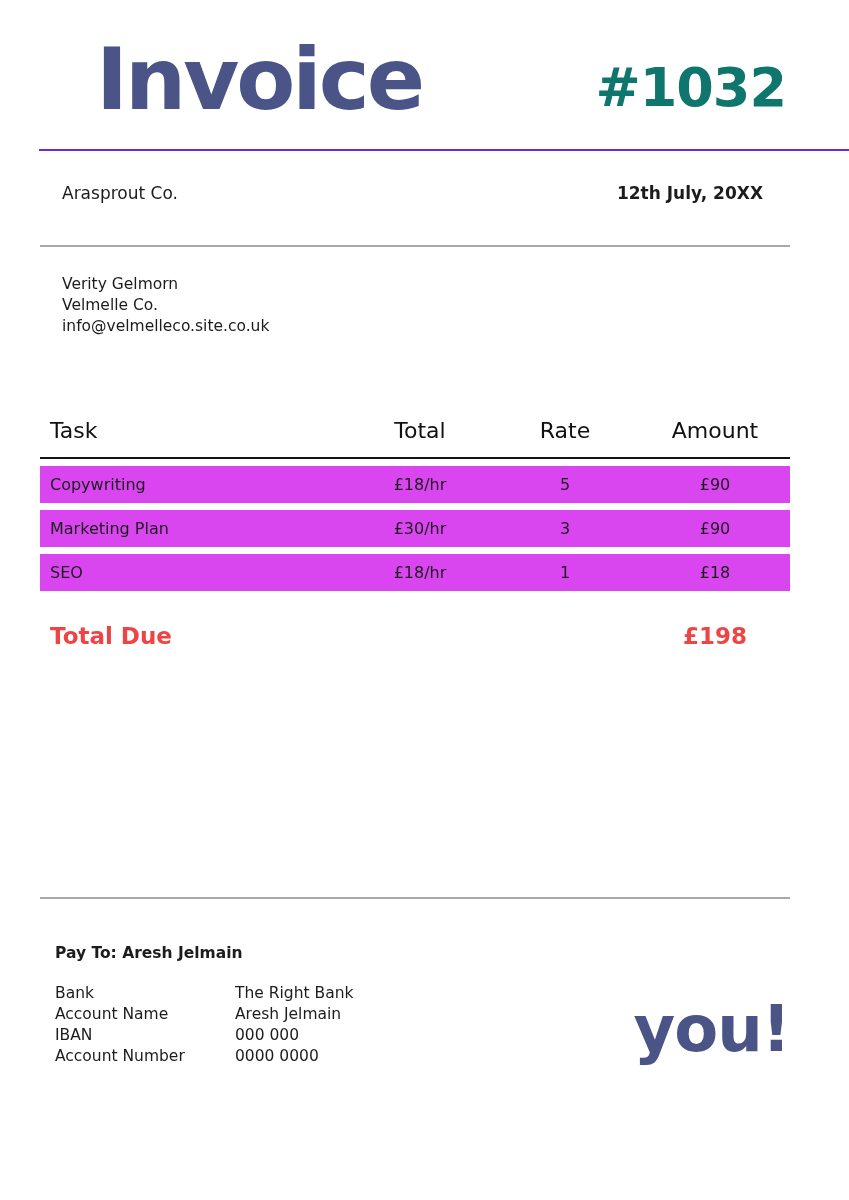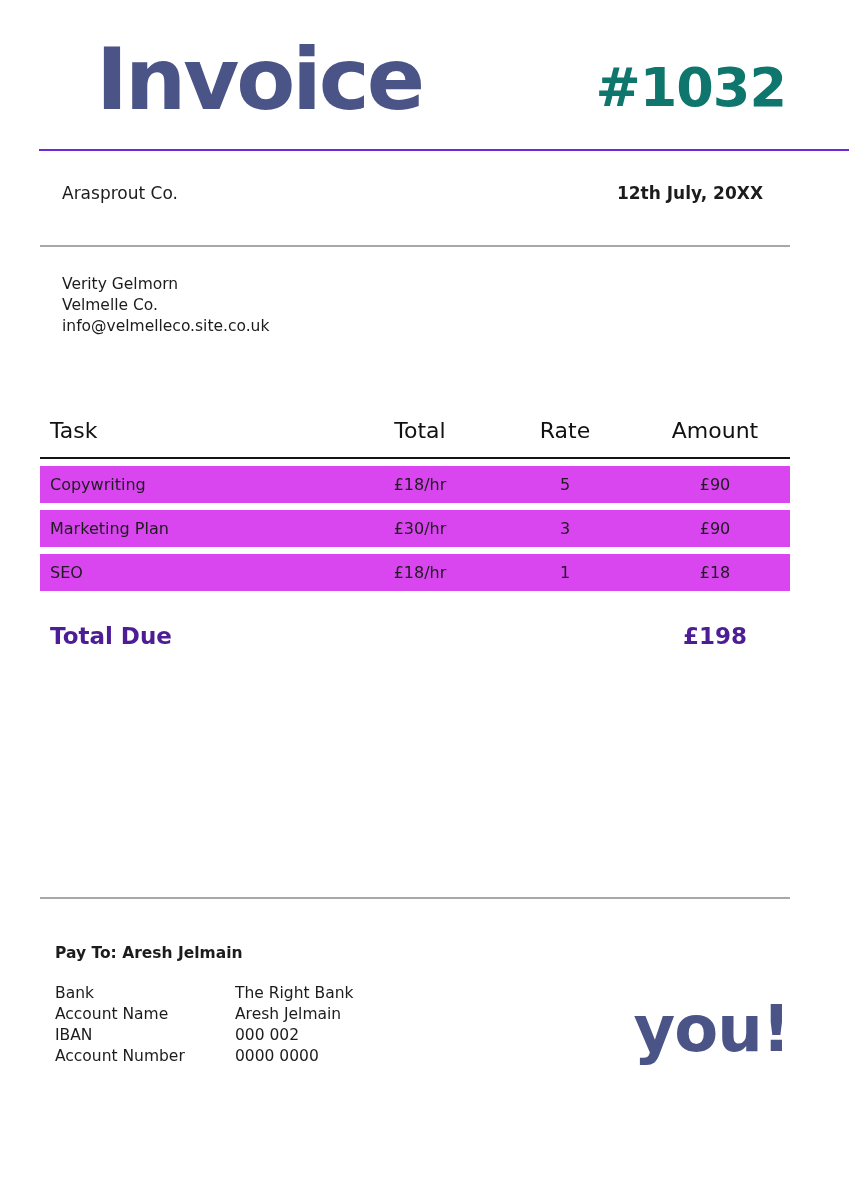--- a/index.html
+++ b/index.html
@@ -85,21 +85,21 @@
   .t-row > div { text-align: center; }
   .t-row > div:first-child { text-align: left; padding-left: 10px; }
 
   
   .total-row {
     margin: 32px 59px 0 40px;
     width: 750px;
     display: grid;
     grid-template-columns: 310px 140px 150px 150px;
     align-items: center;
-    color: #4c1d95;
+    color: #ef4444;
     font-weight: 800;
     font-size: 23px;
   }
   .total-label { padding-left: 10px; }
   .total-amount { grid-column: 4; text-align: center; }
 
   
   .divider-footer {
     border-top: 2px solid #a8a8a8;
     margin: 248px 59px 0 40px;
@@ -189,21 +189,21 @@
       <div class="bank-line">
         <div class="b-label">Bank</div>
         <div class="b-value">The Right Bank</div>
       </div>
       <div class="bank-line">
         <div class="b-label">Account Name</div>
         <div class="b-value">Aresh Jelmain</div>
       </div>
       <div class="bank-line">
         <div class="b-label">IBAN</div>
-        <div class="b-value">000 002</div>
+        <div class="b-value">000 000</div>
       </div>
       <div class="bank-line">
         <div class="b-label">Account Number</div>
         <div class="b-value">0000 0000</div>
       </div>
     </div>
   </div>
 
   <div class="thank-you">
     <div>you!</div>

